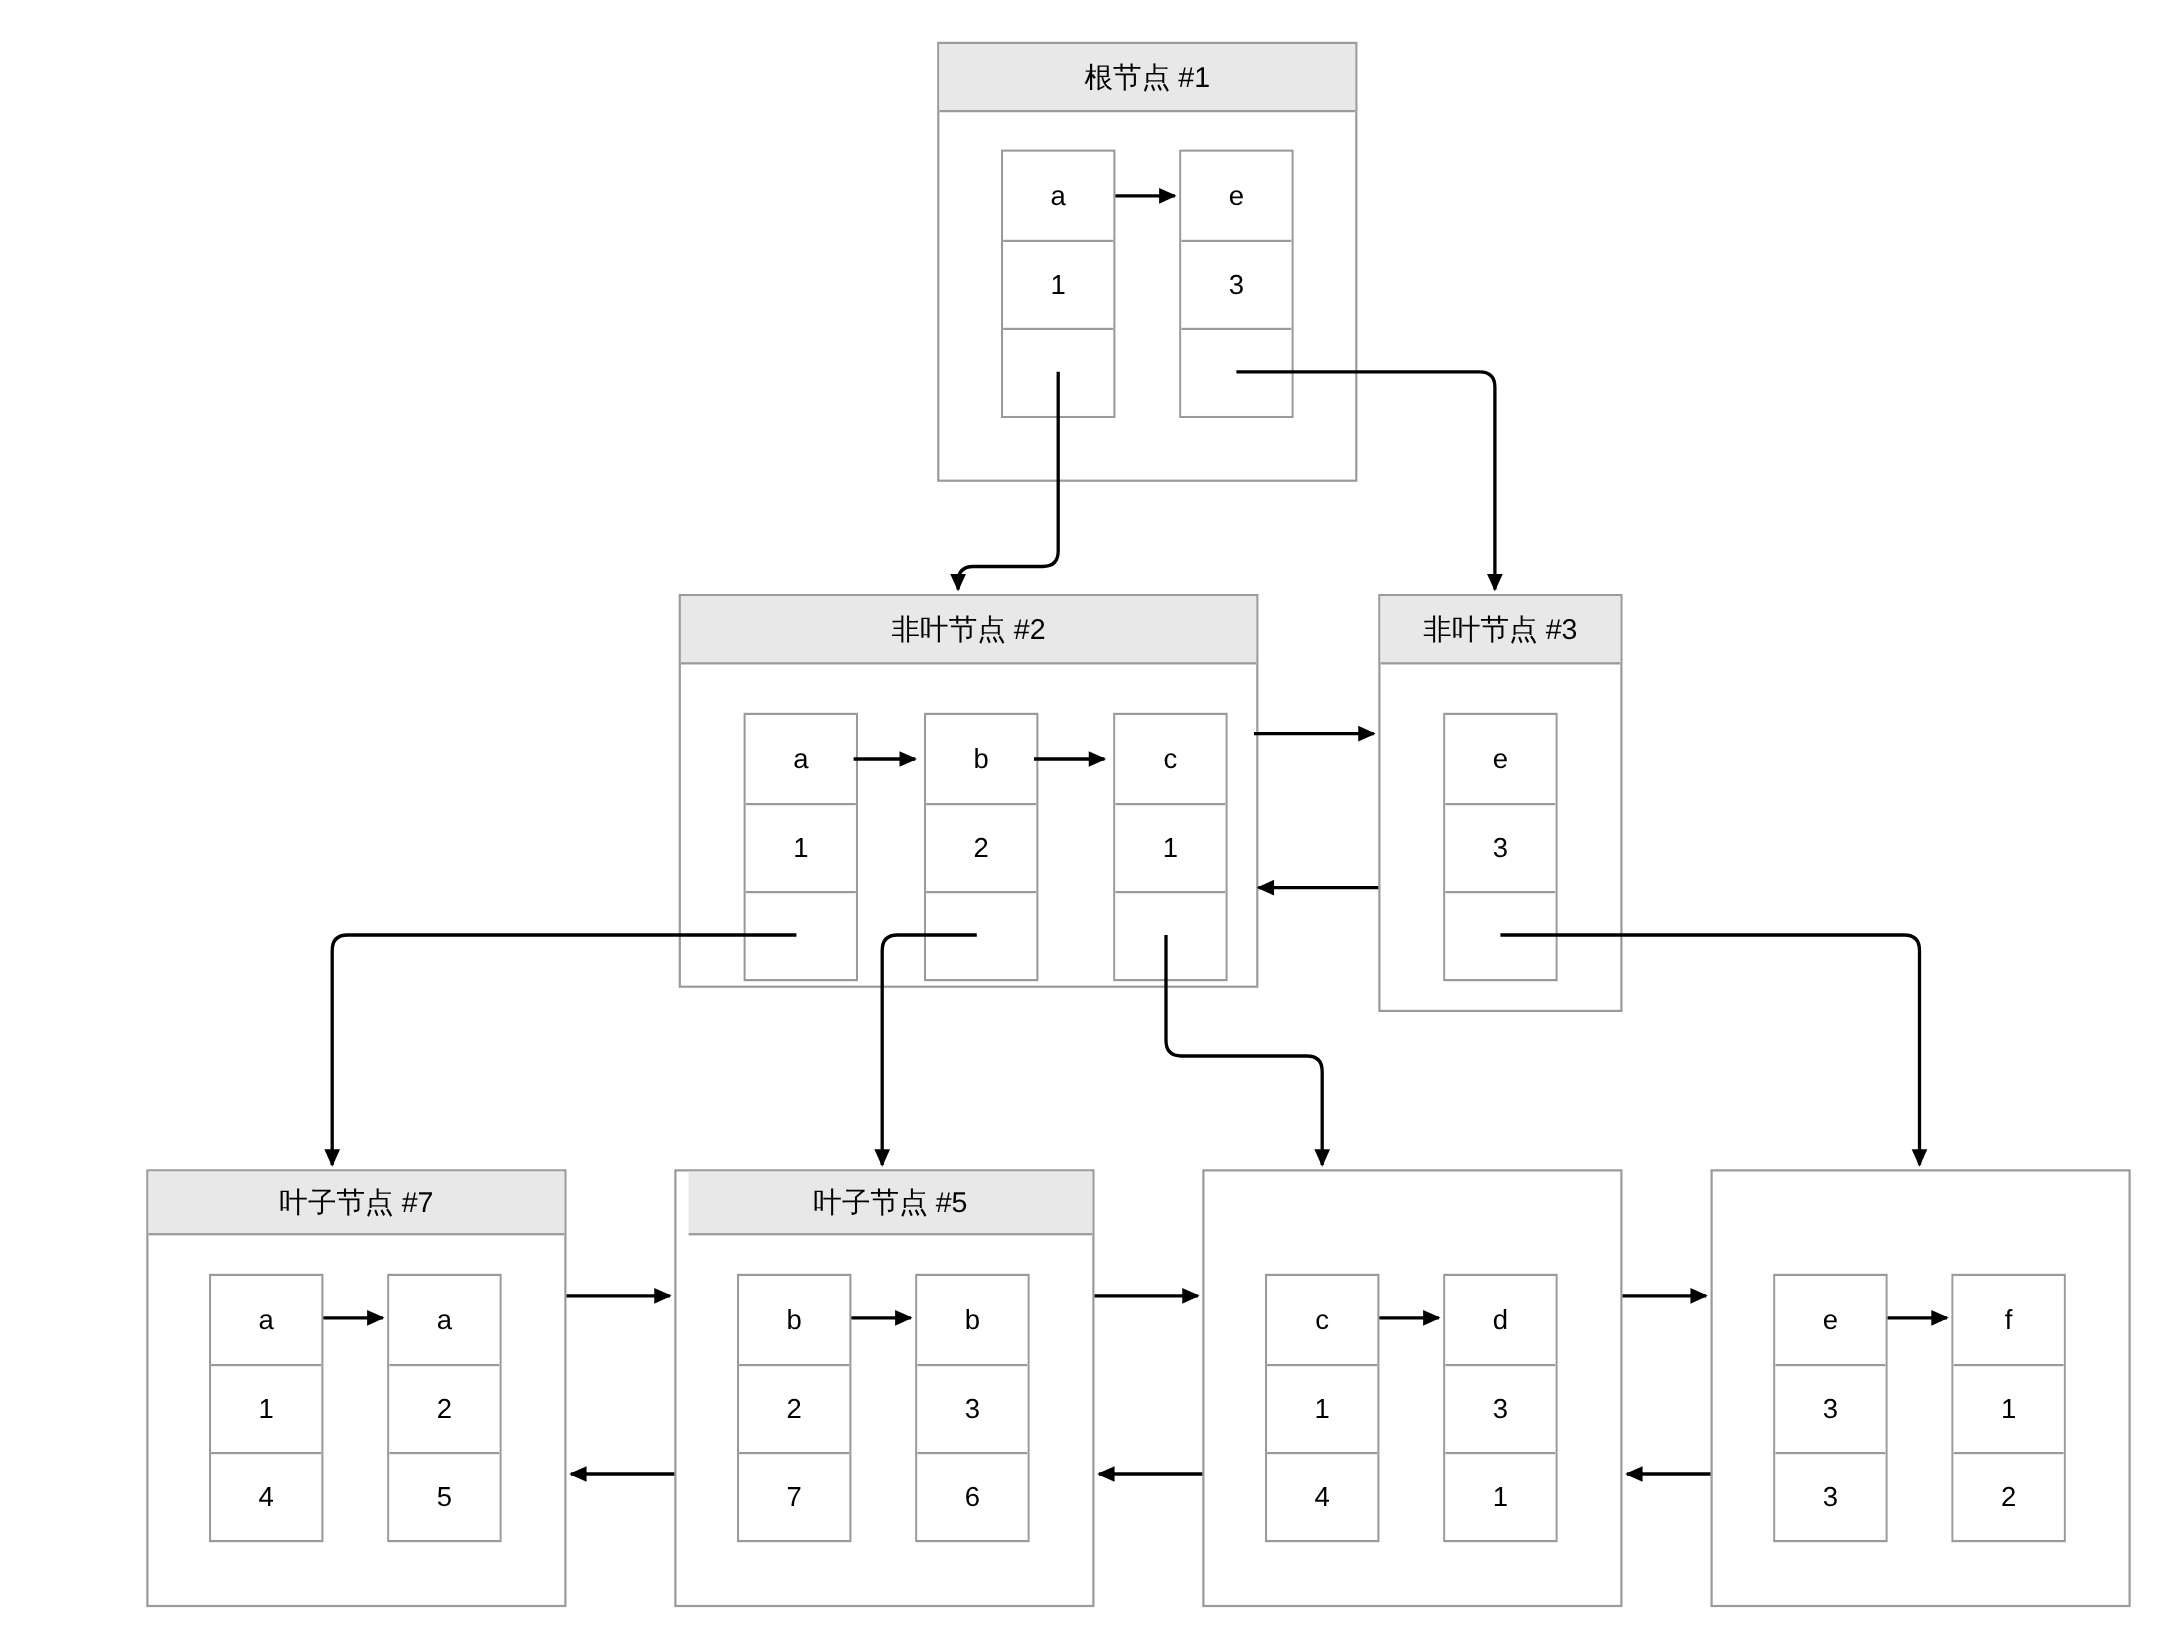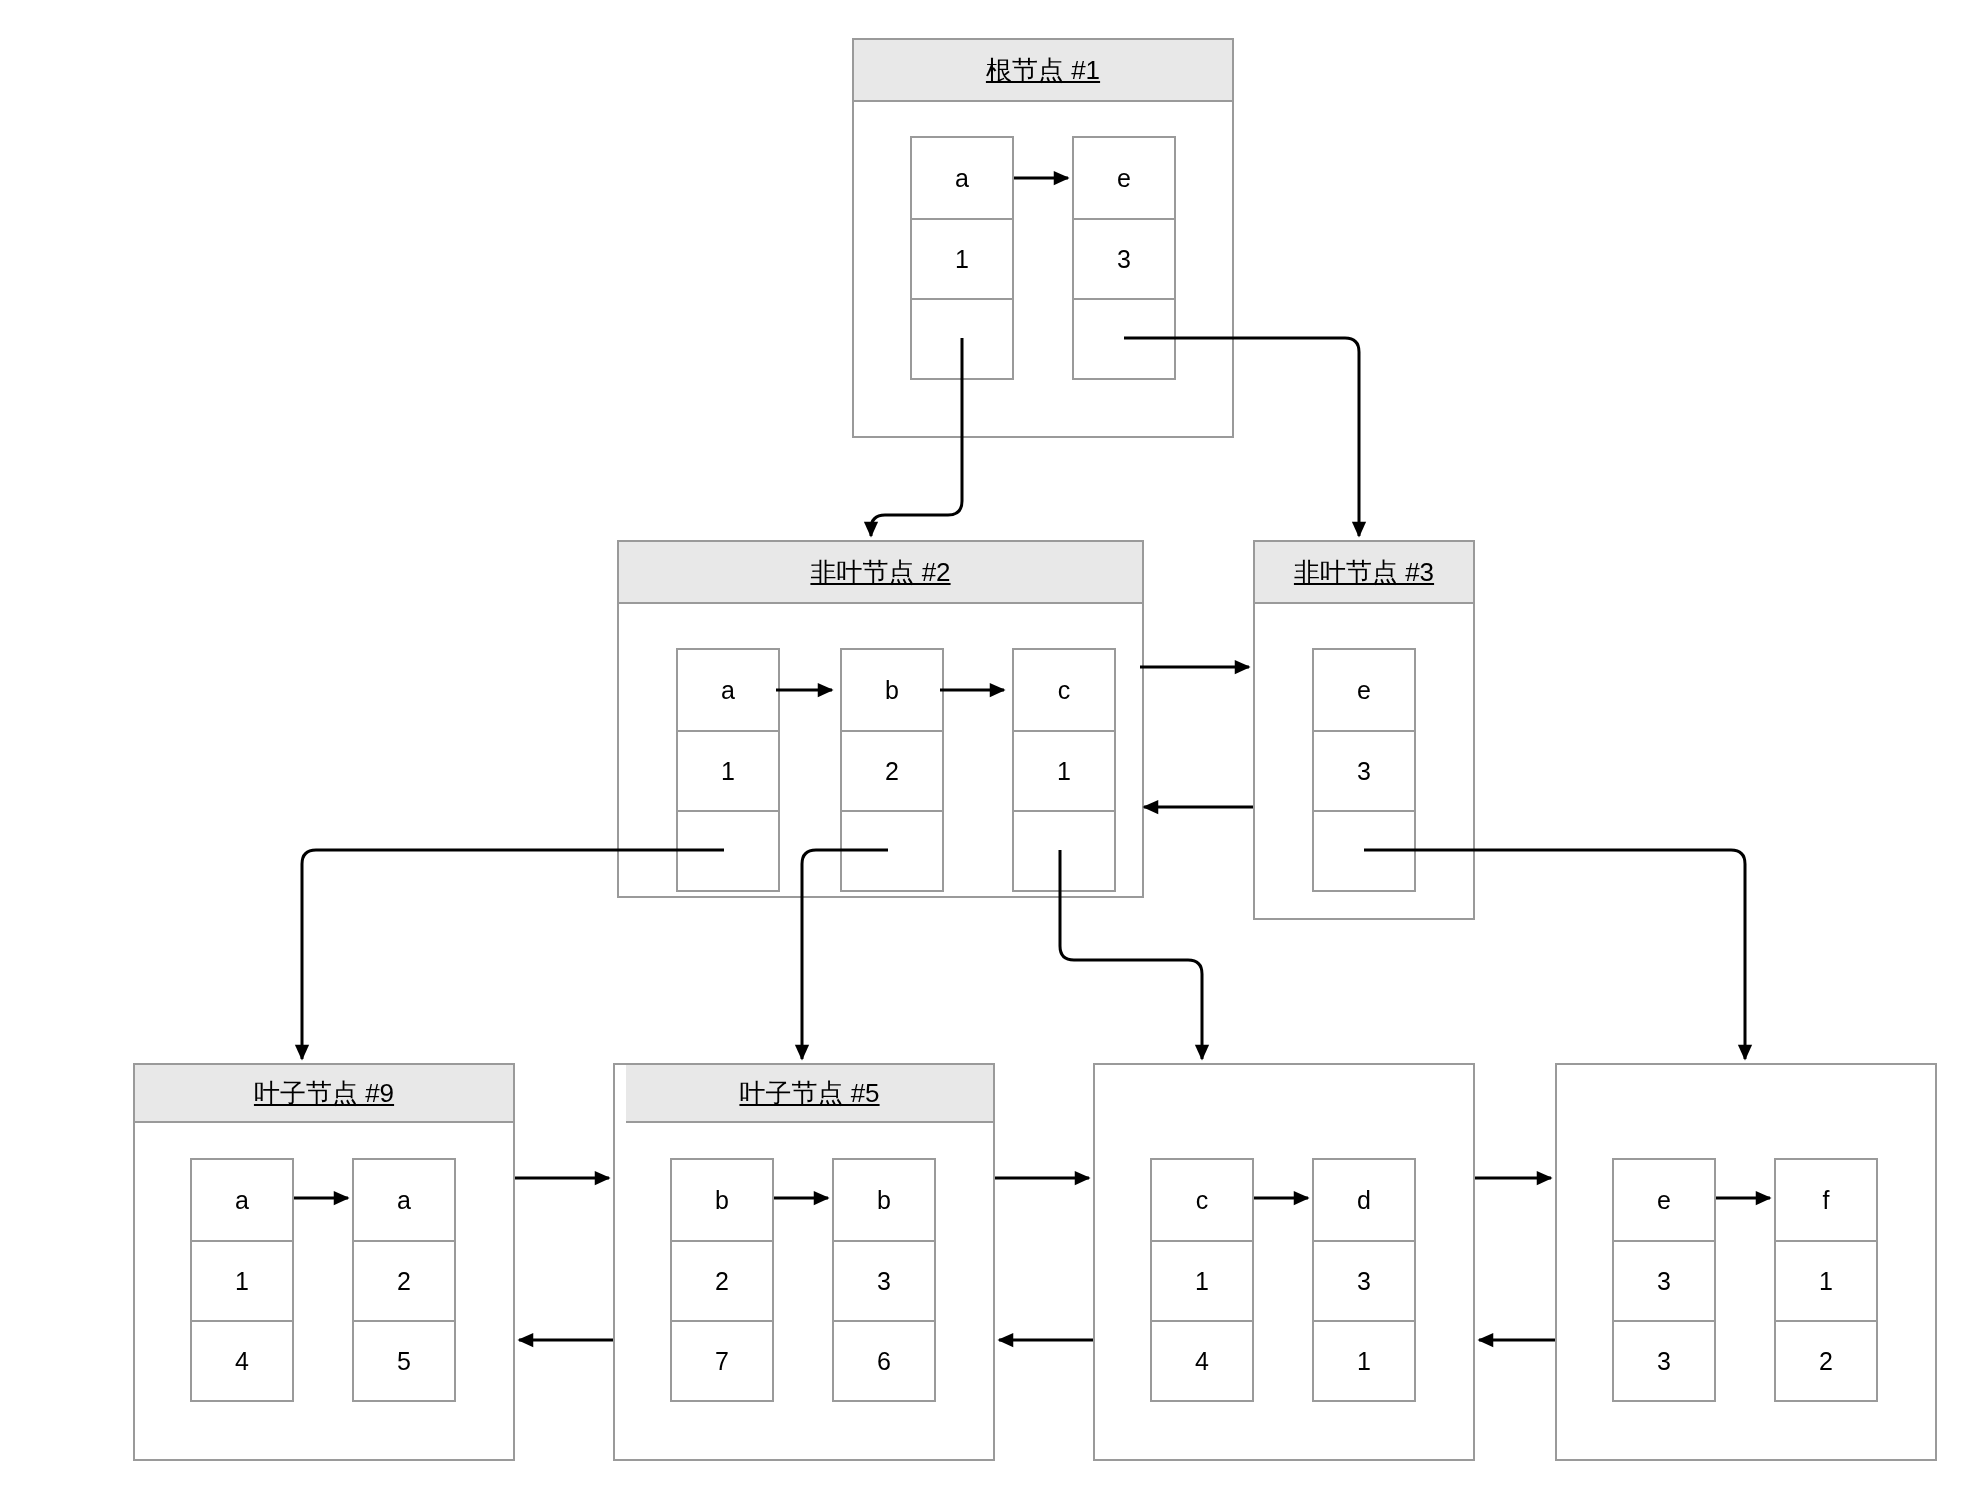--- a/index.html
+++ b/index.html
@@ -1,18 +1,18 @@
 <!DOCTYPE html>
 <html><head>
 <meta charset="utf-8">
 <style>
   html,body{margin:0;padding:0;background:#ffffff;}
   .canvas{position:relative;width:1984px;height:1500px;background:#ffffff;
           font-family:"Liberation Sans","DejaVu Sans",sans-serif;color:#000;overflow:hidden;}
-  .node{position:absolute;border:2px solid #9a9a9a;background:#ffffff;box-sizing:border-box;text-decoration:underline;}
+  .node{position:absolute;border:2px solid #9a9a9a;background:#ffffff;box-sizing:border-box;}
   .node-title{height:62px;background:#e8e8e8;border-bottom:2px solid #9a9a9a;
               display:flex;align-items:center;justify-content:center;
               font-size:26px;box-sizing:border-box;white-space:nowrap;}
   .leaf .node-title{height:58px;}
   .record{position:absolute;width:104px;height:244px;border:2px solid #9a9a9a;
           background:#ffffff;box-sizing:border-box;}
   .cell{height:80px;display:flex;align-items:center;justify-content:center;
         font-size:25px;box-sizing:border-box;background:#ffffff;}
   .cell + .cell{border-top:2px solid #9a9a9a;}
   svg.edges{position:absolute;left:0;top:0;z-index:4;pointer-events:none;}
@@ -88,21 +88,21 @@
   <div class="node" style="left:1253px;top:540px;width:222px;height:380px;">
     <div class="node-title">非叶节点 #3</div>
     <div class="record" style="left:57px;top:106px;">
       <div class="cell">e</div>
       <div class="cell">3</div>
       <div class="cell"></div>
     </div>
   </div>
 
   <div class="node leaf" style="left:133px;top:1063px;width:382px;height:398px;">
-    <div class="node-title">叶子节点 #9</div>
+    <div class="node-title">叶子节点 #7</div>
     <div class="record" style="left:55px;top:93px;">
       <div class="cell">a</div>
       <div class="cell">1</div>
       <div class="cell">4</div>
     </div>
     <div class="record" style="left:217px;top:93px;">
       <div class="cell">a</div>
       <div class="cell">2</div>
       <div class="cell">5</div>
     </div>

